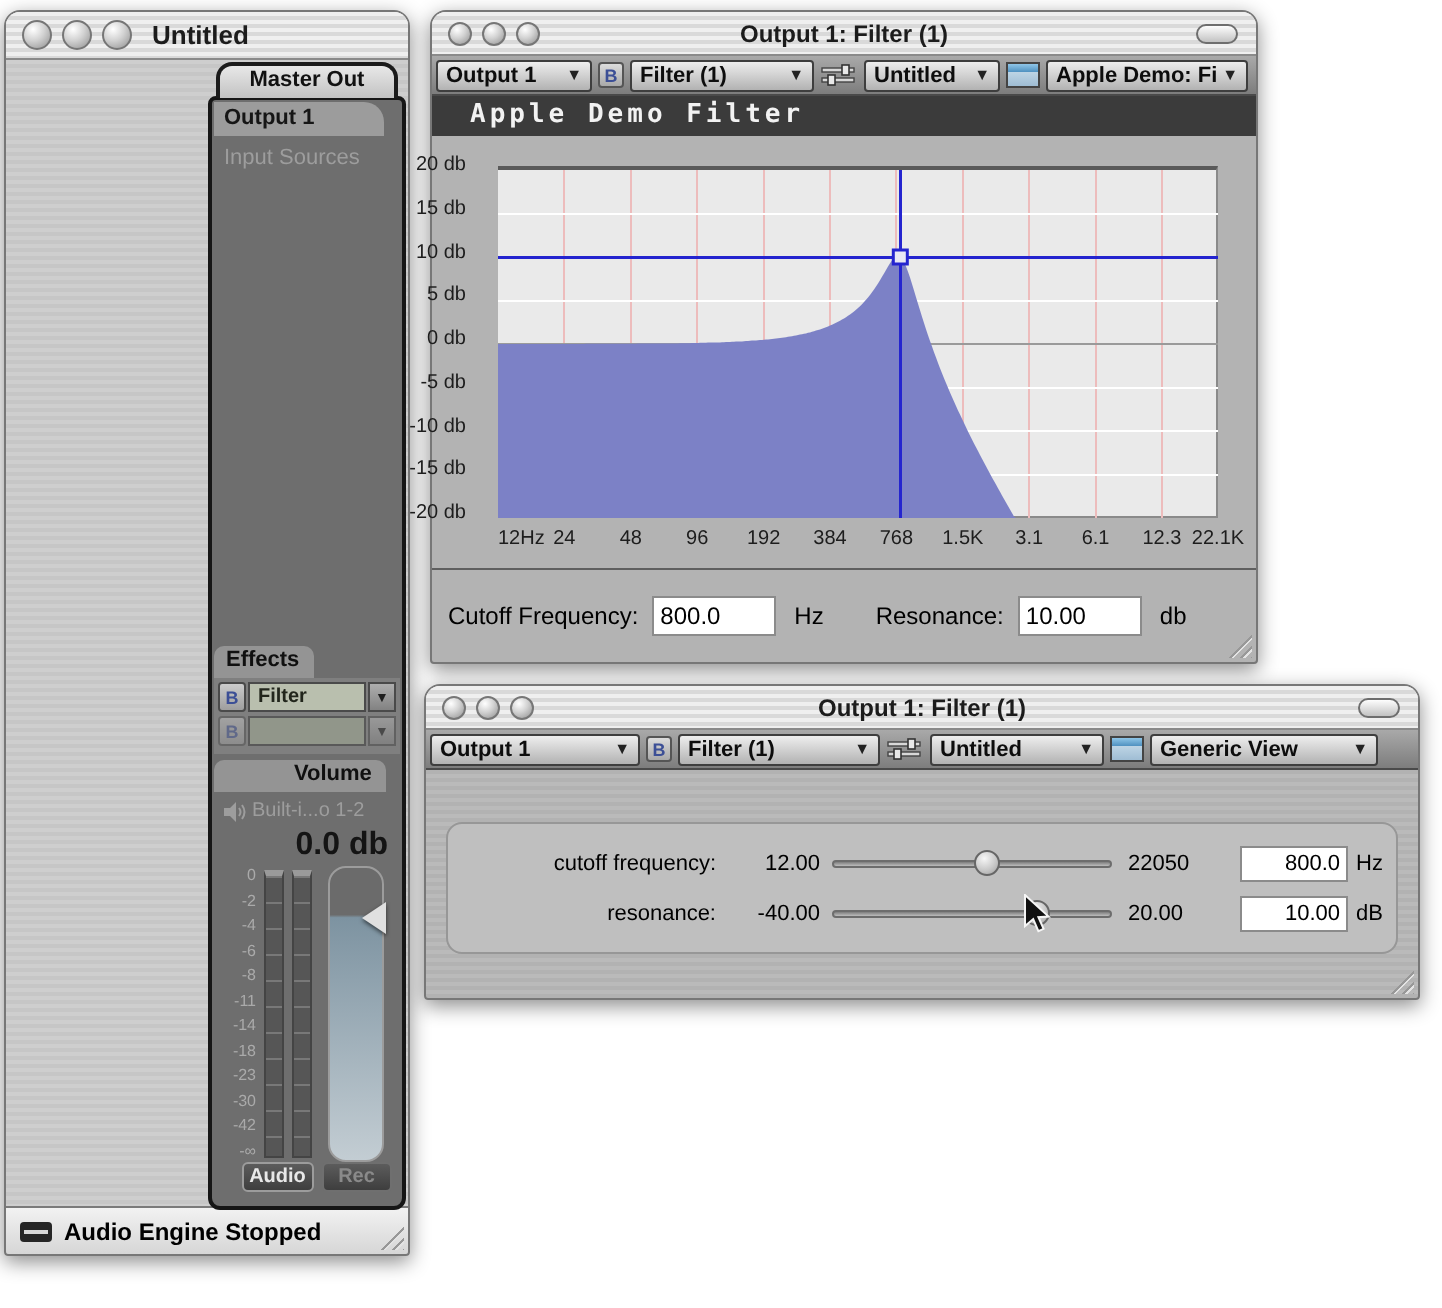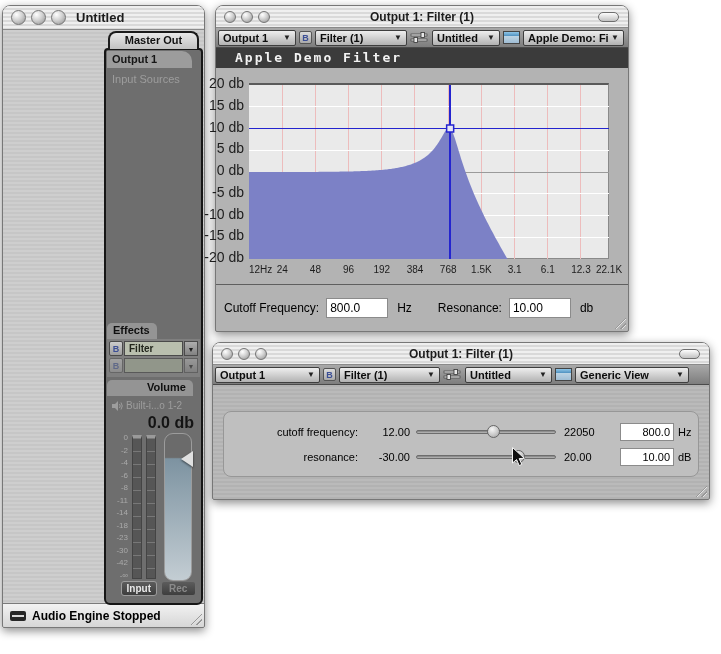--- a/index.html
+++ b/index.html
@@ -100,21 +100,21 @@
 
   
   #graph-win { left:215px; top:5px; width:414px; height:327px; background:#b3b3b3; }
   .banner { height:20px; background:#3b3b3b; color:#f2f2f2; font-family:"DejaVu Sans Mono", monospace;
             font-size:13px; font-weight:bold; letter-spacing:2px; padding:2px 0 0 19px; }
   .graph-zone { position:relative; height:216px; background:#b3b3b3; }
   .plot { position:absolute; left:33px; top:15px; width:360px; height:176px; background:#eaeaea;
           border-top:2px solid #5a5a5a; border-bottom:1px solid #8a8a8a; border-right:1px solid #8a8a8a; }
   .plot svg { position:absolute; left:0; top:0; }
   .ylabels { position:absolute; left:0; top:15px; width:29px; height:176px; }
-  .ylabels div { position:absolute; right:1px; font-size:14px; color:#1d1d1d; line-height:10px; white-space:nowrap; }
+  .ylabels div { position:absolute; right:12px; font-size:10px; color:#1d1d1d; line-height:10px; white-space:nowrap; }
   .xlabels { position:absolute; left:33px; top:196px; width:360px; height:14px; }
   .xlabels div { position:absolute; font-size:10px; color:#1d1d1d; white-space:nowrap; }
   .ctrlbar { height:47px; border-top:1px solid #5f5f5f; display:flex; align-items:center; padding-left:8px;
              font-size:12px; color:#000; position:relative; }
   .ctrlbar input { width:62px; height:20px; border:1px solid #8b8b8b; background:#fff; font-size:12px;
                    font-family:"Liberation Sans",sans-serif; padding:0 3px; margin:0 9px 0 7px; }
   .unit { margin-right:26px; }
 
   
   #generic-win { left:212px; top:342px; width:498px; height:158px; background:repeating-linear-gradient(180deg,#bababa 0 2px,#b2b2b2 2px 4px); }
@@ -199,21 +199,21 @@
             </div>
           <div class="meter-bars">
             <div class="mbar"></div>
             <div class="mbar"></div>
           </div>
           <div class="fader">
             <div class="fader-thumb" id="fader-thumb" style="top: 17.16px;"></div>
           </div>
         </div>
         <div class="mr-row">
-          <div class="mr-btn">Input</div>
+          <div class="mr-btn">Audio</div>
           <div class="mr-btn dim">Rec</div>
         </div>
       </div>
     </div>
 
     <div class="statusbar">
       <span class="stop-icon"></span>
       <span class="status-text">Audio Engine Stopped</span>
       <div class="grip"></div>
     </div>
@@ -365,21 +365,21 @@
           <div class="slider">
             <div class="slider-track"></div>
             <div class="slider-thumb" style="left: 55%;"></div>
           </div>
           <span class="param-max">22050</span>
           <input value="800.0" style="">
           <span class="param-unit">Hz</span>
         </div>
         <div class="param-row">
           <span class="param-label">resonance:</span>
-          <span class="param-min">-30.00</span>
+          <span class="param-min">-40.00</span>
           <div class="slider">
             <div class="slider-track"></div>
             <div class="slider-thumb" style="left: 73%;"></div>
           </div>
           <span class="param-max">20.00</span>
           <input value="10.00" style="">
           <span class="param-unit">dB</span>
         </div>
       </div>
     <div class="grip"></div>

